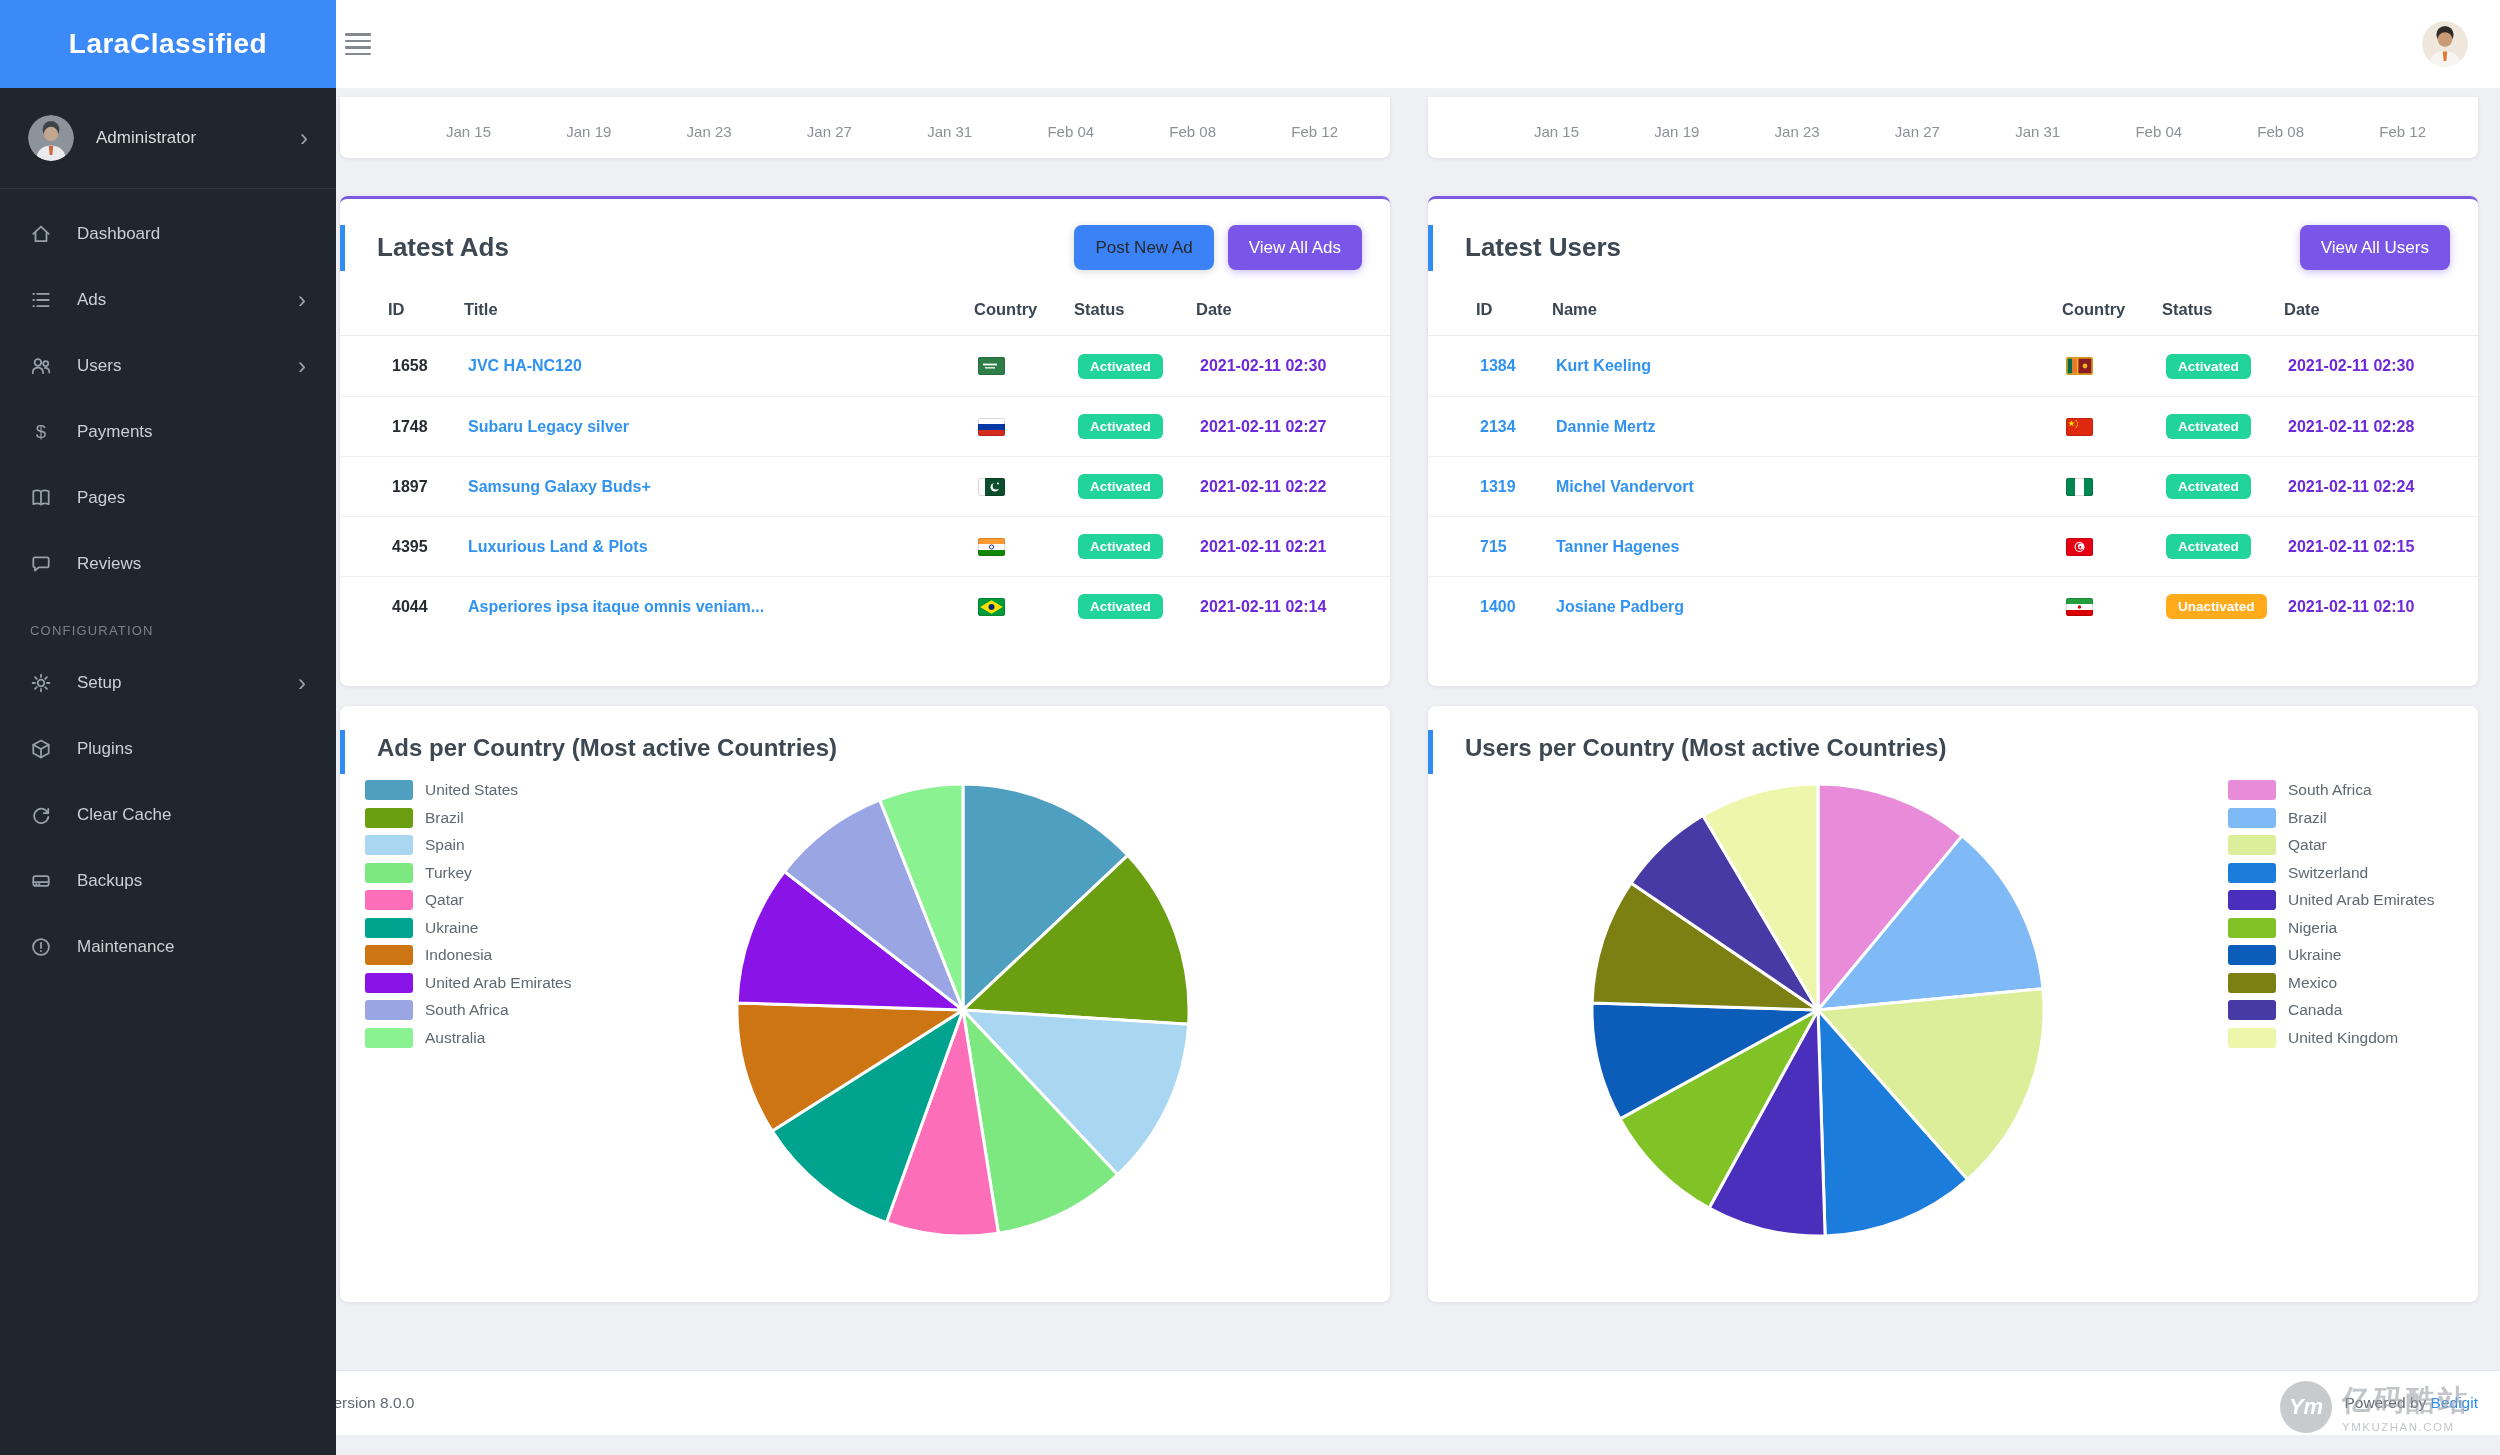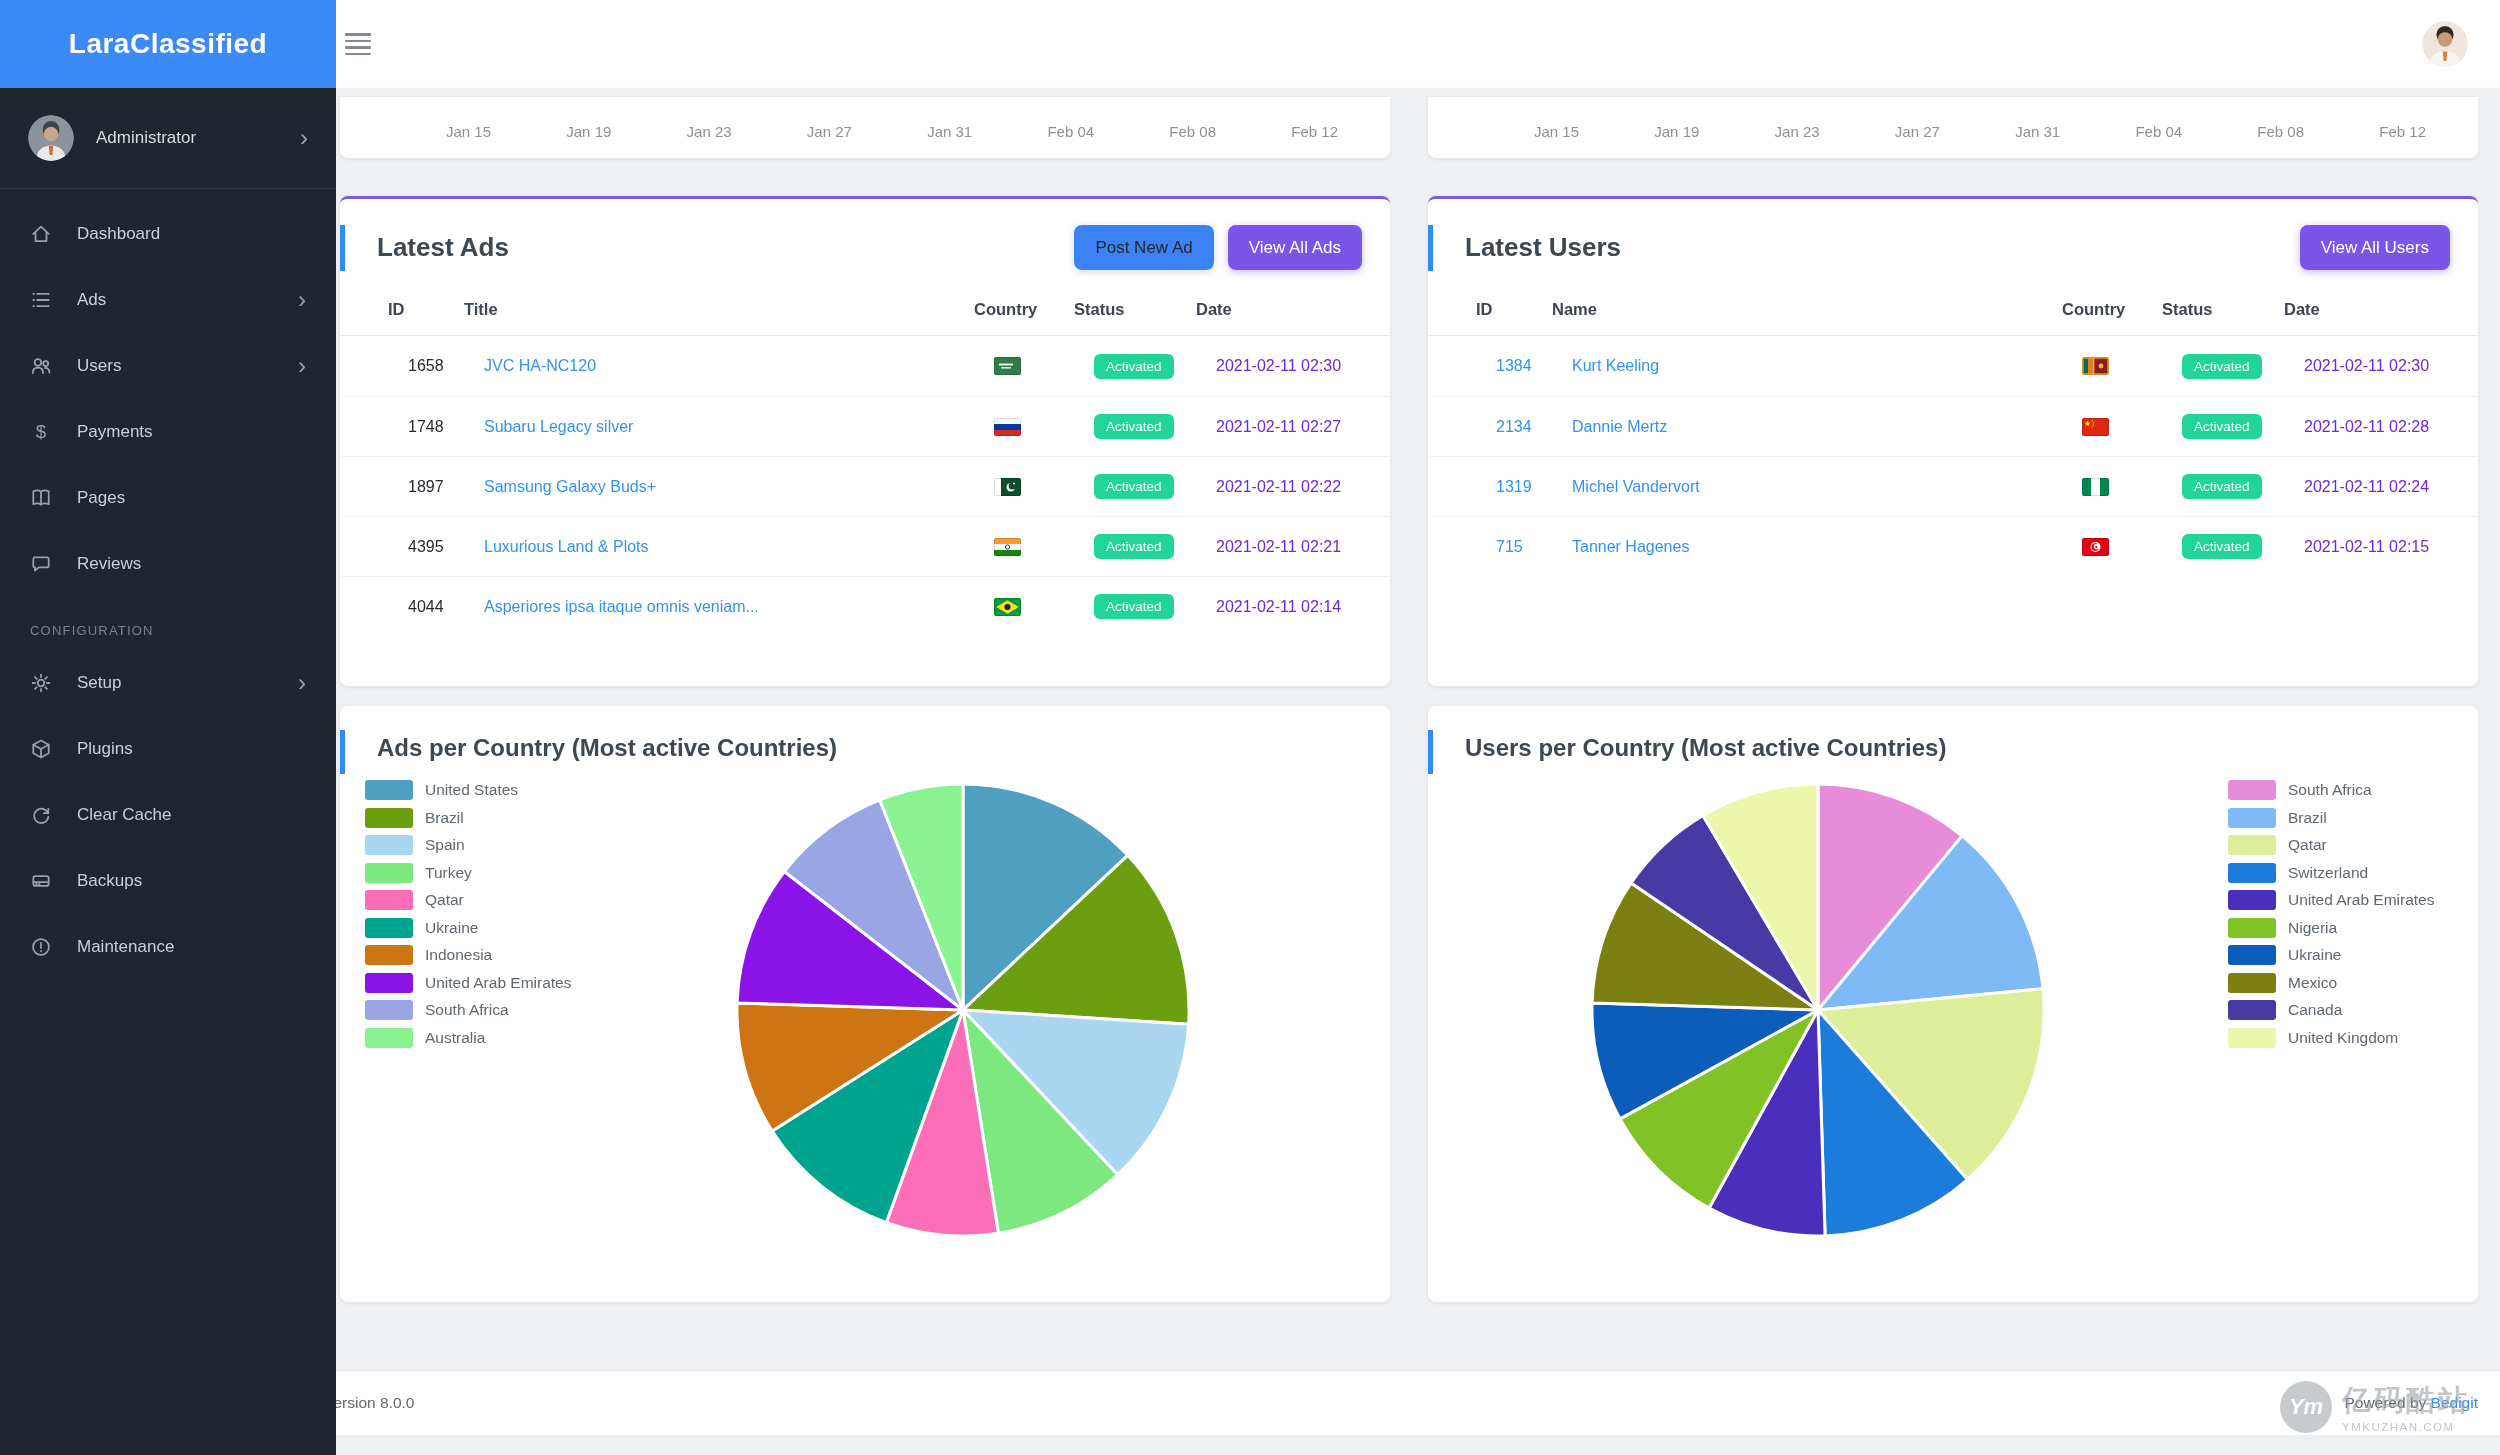--- a/index.html
+++ b/index.html
@@ -48,21 +48,21 @@
   .panel-title { font-size:26px; color:#3d4852; }
   .btn-group { display:flex; gap:14px; }
   .btn { font-size:17px; height:45px; padding:0 21px; border:none; border-radius:8px; cursor:pointer;
          font-family:inherit; }
   .btn-light { background:#3b82f6; color:#26292d; box-shadow:0 2px 8px rgba(0,0,0,.15); }
   .btn-purple { background:#7a56e8; color:#fff; box-shadow:0 2px 8px rgba(122,86,232,.4); }
   .thead { display:grid; grid-template-columns:76px 510px 100px 122px 1fr; align-items:center;
            padding:30px 24px 16px 48px; color:#3b4652; font-size:16.5px; font-weight:bold;
            border-bottom:1px solid #e7eaee; }
   .trow { display:grid; grid-template-columns:76px 510px 100px 122px 1fr; align-items:center;
-          height:60px; padding:0 24px 0 68px; font-size:16px; }
+          height:60px; padding:0 24px 0 52px; font-size:16px;font-weight:bold; }
   .trow + .trow { border-top:1px solid #eef0f2; }
   .cell-id { color:#262b31; }
   .link { color:#3193f1; text-decoration:none; cursor:pointer; }
   .flag { display:inline-flex; line-height:0; }
   .badge { padding:5px 12px; border-radius:6px; color:#fff; font-size:13.5px; display:inline-block; }
   .cell-date { color:#6d28d9; }
 
   
   .row-pies { margin-top:20px; }
   .ppanel { width:1050px; height:596px; }
@@ -441,20 +441,35 @@
                   <circle cx="13.5" cy="9" r="5" fill="#fff"></circle>
                   <circle cx="13.5" cy="9" r="3.9" fill="#e70013"></circle>
                   <circle cx="14.9" cy="8.6" r="3" fill="#fff"></circle>
                   <circle cx="14.3" cy="9.2" r="1.1" fill="#e70013"></circle>
                   <rect x="0.5" y="0.5" width="26" height="17" rx="2" fill="none" stroke="rgba(0,0,0,.15)"></rect>
                 </svg>
               </span>
               <span><span class="badge" style="background: rgb(32, 212, 154);">Activated</span></span>
               <span class="cell-date">2021-02-11 02:15</span>
             </div>
+            <div class="trow">
+              <a class="link" href="#">1400</a>
+              <a class="link" href="#">Josiane Padberg</a>
+              <span class="flag">
+                <svg width="27" height="18" viewBox="0 0 27 18">
+                  <rect width="27" height="18" rx="2" fill="#fff"></rect>
+                  <path d="M0 2 a2 2 0 0 1 2 -2 h23 a2 2 0 0 1 2 2 v4 h-27 Z" fill="#239f40"></path>
+                  <path d="M0 12 h27 v4 a2 2 0 0 1 -2 2 h-23 a2 2 0 0 1 -2 -2 Z" fill="#da0000"></path>
+                  <circle cx="13.5" cy="9" r="1.7" fill="#da0000"></circle>
+                  <rect x="0.5" y="0.5" width="26" height="17" rx="2" fill="none" stroke="rgba(0,0,0,.15)"></rect>
+                </svg>
+              </span>
+              <span><span class="badge" style="background: rgb(255, 171, 28);">Unactivated</span></span>
+              <span class="cell-date">2021-02-11 02:10</span>
+            </div>
           </div>
       </section>
     </div>
 
     <div class="row row-pies">
       <section class="panel ppanel">
         <span class="accent-bar" style="top:24px;height:44px;"></span>
         <div class="panel-head" style="padding-top:28px;">
           <h2 class="panel-title" style="font-size:24px;">Ads per Country (Most active Countries)</h2>
         </div>

